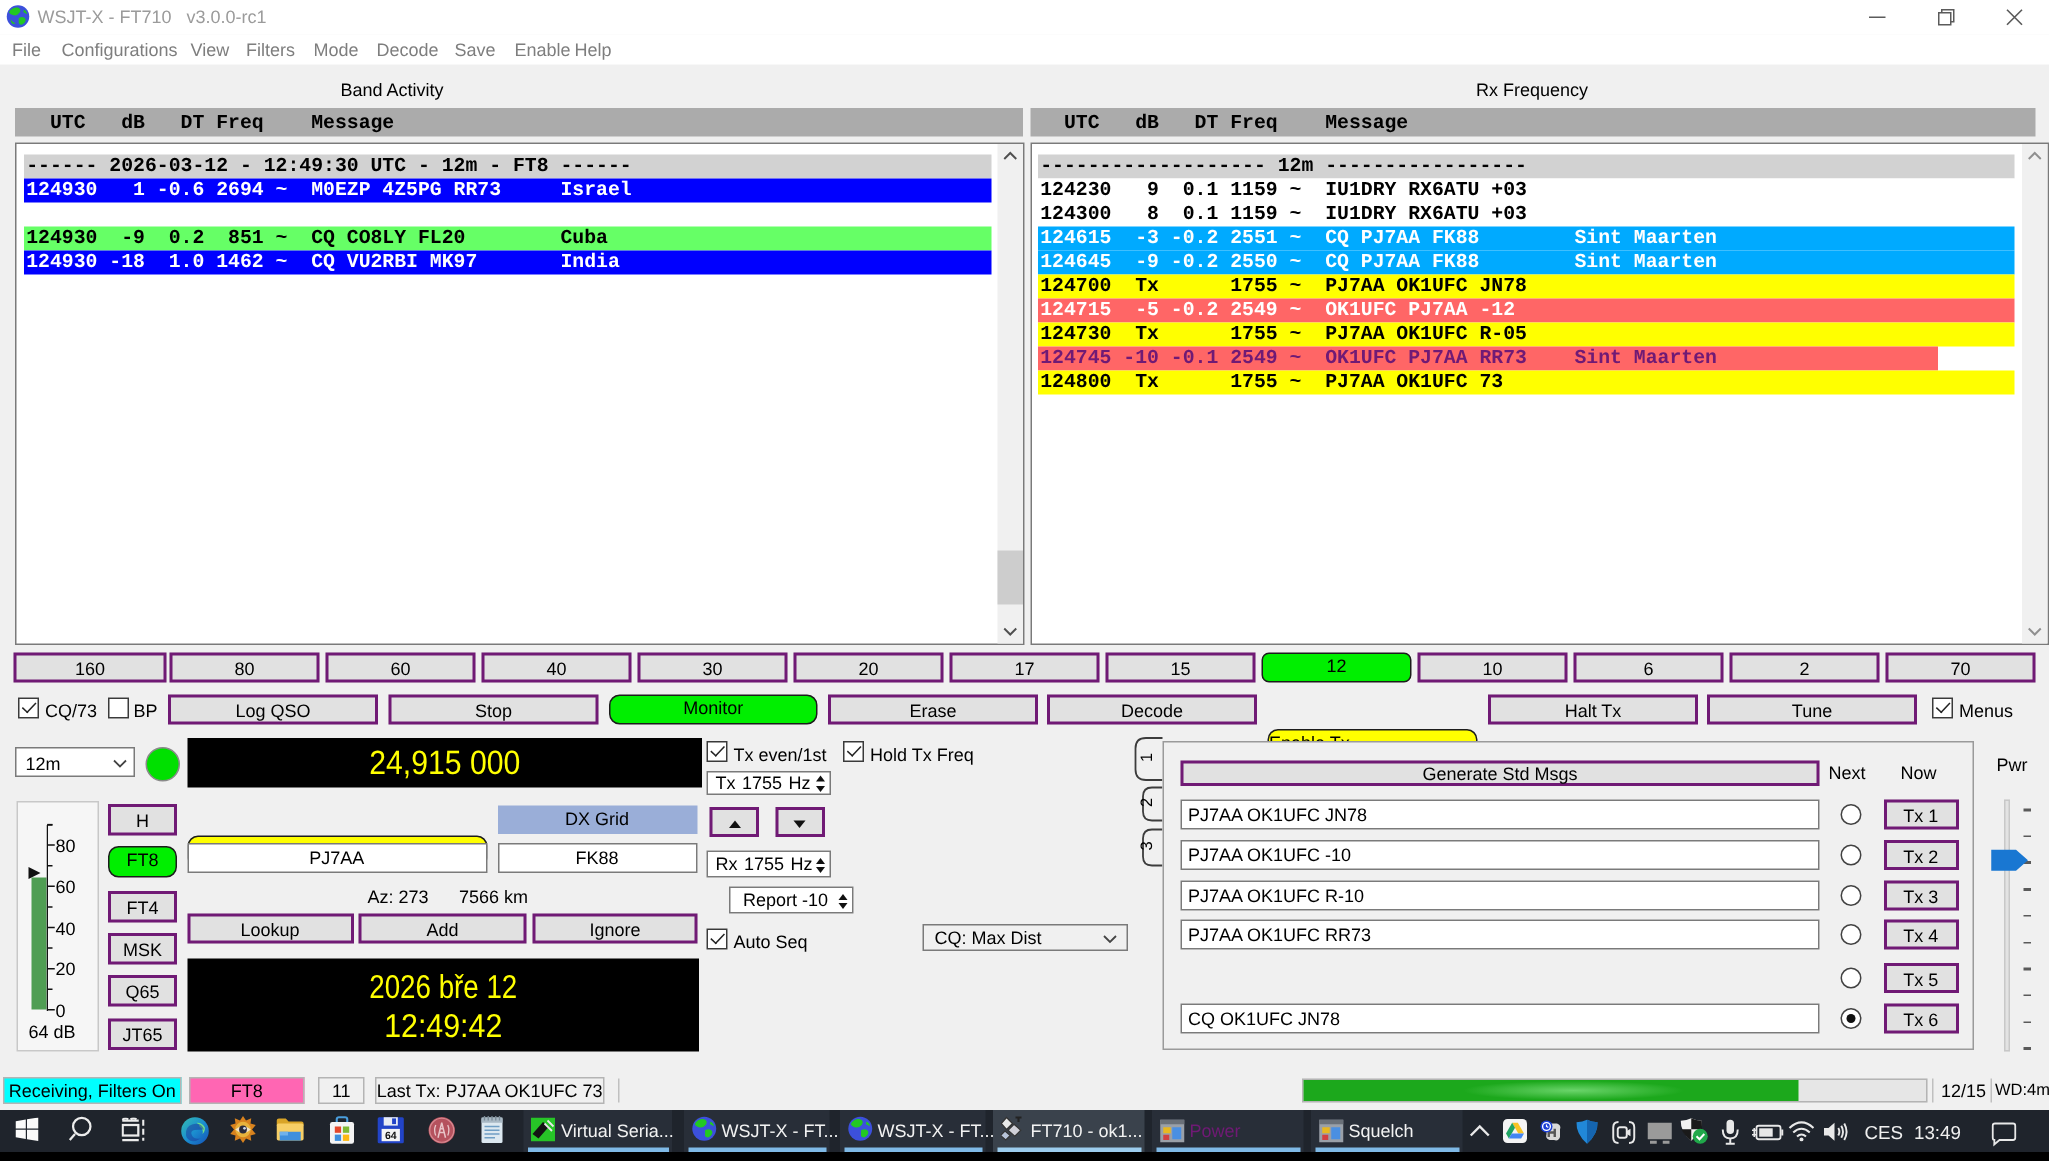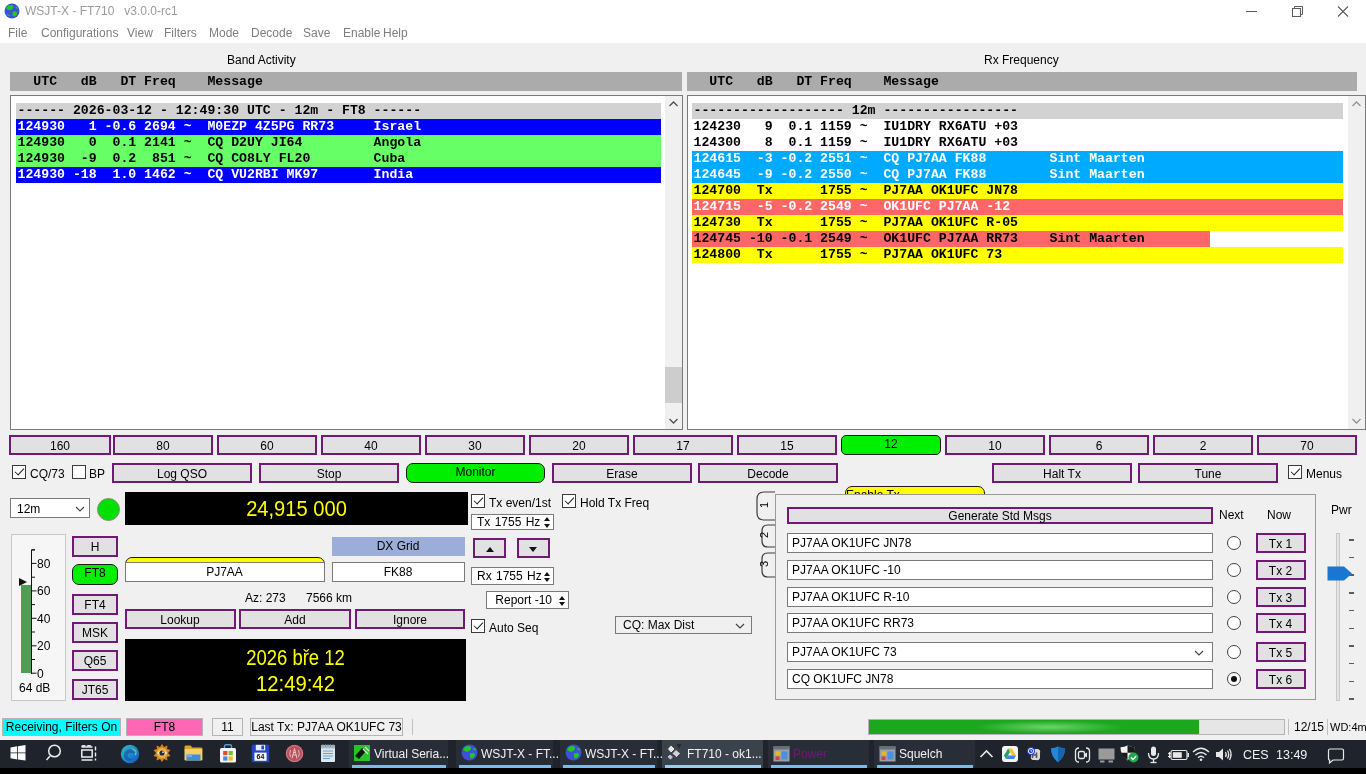--- a/index.html
+++ b/index.html
@@ -66,32 +66,31 @@
 <div class="abs" style="left:10px;top:72px;width:672px;height:19px;background:#ababab">
       <div class="mono" style="position:absolute;left:7.5px;top:2px">  UTC   dB   DT Freq    Message</div>
     </div>
 <div class="abs" style="left:687px;top:72px;width:670px;height:19px;background:#ababab">
       <div class="mono" style="position:absolute;left:6.5px;top:2px">  UTC   dB   DT Freq    Message</div>
     </div>
 <div class="abs" style="left:10px;top:95px;width:673px;height:335px;background:#fff;border:1px solid #7a7a7a"></div>
 <div class="abs" style="left:686.5px;top:95px;width:679px;height:335px;background:#fff;border:1px solid #7a7a7a"></div>
 <div class="mono drow" style="left:16px;top:103px;width:644.5px;background:#d2d2d2;color:#000">------ 2026-03-12 - 12:49:30 UTC - 12m - FT8 ------</div>
 <div class="mono drow" style="left:16px;top:119px;width:644.5px;background:#0000ff;color:#fff">124930   1 -0.6 2694 ~  M0EZP 4Z5PG RR73     Israel</div>
-<div class="mono drow" style="left:16px;top:135px;width:644.5px;background:#66ff66;color:#000">124930   0  0.1 2141 ~  CQ D2UY JI64         Angola</div>
 <div class="mono drow" style="left:16px;top:151px;width:644.5px;background:#66ff66;color:#000">124930  -9  0.2  851 ~  CQ CO8LY FL20        Cuba</div>
 <div class="mono drow" style="left:16px;top:167px;width:644.5px;background:#0000ff;color:#fff">124930 -18  1.0 1462 ~  CQ VU2RBI MK97       India</div>
 <div class="mono drow" style="left:692px;top:103px;width:651px;background:#d2d2d2;color:#000">------------------- 12m -----------------</div>
 <div class="mono drow" style="left:692px;top:119px;width:651px;background:#ffffff;color:#000">124230   9  0.1 1159 ~  IU1DRY RX6ATU +03</div>
 <div class="mono drow" style="left:692px;top:135px;width:651px;background:#ffffff;color:#000">124300   8  0.1 1159 ~  IU1DRY RX6ATU +03</div>
 <div class="mono drow" style="left:692px;top:151px;width:651px;background:#00aaff;color:#fff">124615  -3 -0.2 2551 ~  CQ PJ7AA FK88        Sint Maarten</div>
 <div class="mono drow" style="left:692px;top:167px;width:651px;background:#00aaff;color:#fff">124645  -9 -0.2 2550 ~  CQ PJ7AA FK88        Sint Maarten</div>
 <div class="mono drow" style="left:692px;top:183px;width:651px;background:#ffff00;color:#000">124700  Tx      1755 ~  PJ7AA OK1UFC JN78</div>
 <div class="mono drow" style="left:692px;top:199px;width:651px;background:#ff6666;color:#fff">124715  -5 -0.2 2549 ~  OK1UFC PJ7AA -12</div>
 <div class="mono drow" style="left:692px;top:215px;width:651px;background:#ffff00;color:#000">124730  Tx      1755 ~  PJ7AA OK1UFC R-05</div>
-<div class="mono drow" style="left:692px;top:231px;width:518px;background:#ff6666;color:#000000">124745 -10 -0.1 2549 ~  OK1UFC PJ7AA RR73    Sint Maarten</div>
+<div class="mono drow" style="left:692px;top:231px;width:600px;background:#ff6666;color:#701a75">124745 -10 -0.1 2549 ~  OK1UFC PJ7AA RR73    Sint Maarten</div>
 <div class="mono drow" style="left:692px;top:247px;width:651px;background:#ffff00;color:#000">124800  Tx      1755 ~  PJ7AA OK1UFC 73</div>
 <div class="abs" style="left:664.5px;top:96px;width:17px;height:333px;background:#f0f0f0">
 <svg width="17" height="17" style="position:absolute;top:0;left:0">
         <path d="M4.5 10 L8.5 6 L12.5 10" fill="none" stroke="#505050" stroke-width="1.3"></path>
       </svg>
 <div class="abs" style="left:0;top:271px;width:17px;height:36px;background:#cdcdcd"></div>
 <svg width="17" height="17" style="position:absolute;bottom:0;left:0">
         <path d="M4.5 7 L8.5 11 L12.5 7" fill="none" stroke="#505050" stroke-width="1.3"></path>
       </svg>
 </div>
@@ -232,25 +231,20 @@
 <div class="rad" style="left:1227px;top:563px"></div>
 <div class="btn" style="left:1255.5px;top:560px;width:50px;height:20px">Tx 2</div>
 <div class="field" style="left:787px;top:586.5px;width:426px;height:20px;line-height:18px;padding-left:4px">PJ7AA OK1UFC R-10
 </div>
 <div class="rad" style="left:1227px;top:589.5px"></div>
 <div class="btn" style="left:1255.5px;top:586.5px;width:50px;height:20px">Tx 3</div>
 <div class="field" style="left:787px;top:613px;width:426px;height:20px;line-height:18px;padding-left:4px">PJ7AA OK1UFC RR73
 </div>
 <div class="rad" style="left:1227px;top:616px"></div>
 <div class="btn" style="left:1255.5px;top:613px;width:50px;height:20px">Tx 4</div>
-<div class="field" style="left:787px;top:641.5px;width:426px;height:20px;line-height:18px;padding-left:4px">PJ7AA OK1UFC 73
-<svg style="position:absolute;right:8px;top:6px" width="10" height="8">
-        <path d="M1 2 L5 6 L9 2" fill="none" stroke="#444" stroke-width="1.2"></path>
-      </svg>
-</div>
 <div class="rad" style="left:1227px;top:644.5px"></div>
 <div class="btn" style="left:1255.5px;top:641.5px;width:50px;height:20px">Tx 5</div>
 <div class="field" style="left:787px;top:668.5px;width:426px;height:20px;line-height:18px;padding-left:4px">CQ OK1UFC JN78
 </div>
 <div class="rad radon" style="left:1227px;top:671.5px"></div>
 <div class="btn" style="left:1255.5px;top:668.5px;width:50px;height:20px">Tx 6</div>
 <div class="abs" style="left:1331px;top:503px">Pwr</div>
 <div class="abs" style="left:1336px;top:533px;width:4px;height:168px;background:#e3e3e3;border:1px solid #c8c8c8"></div>
 <div class="abs" style="left:1348.5px;top:539px;width:5px;height:1.5px;background:#5a5a5a"></div>
 <div class="abs" style="left:1348.5px;top:556.7px;width:5px;height:1.5px;background:#5a5a5a"></div>

